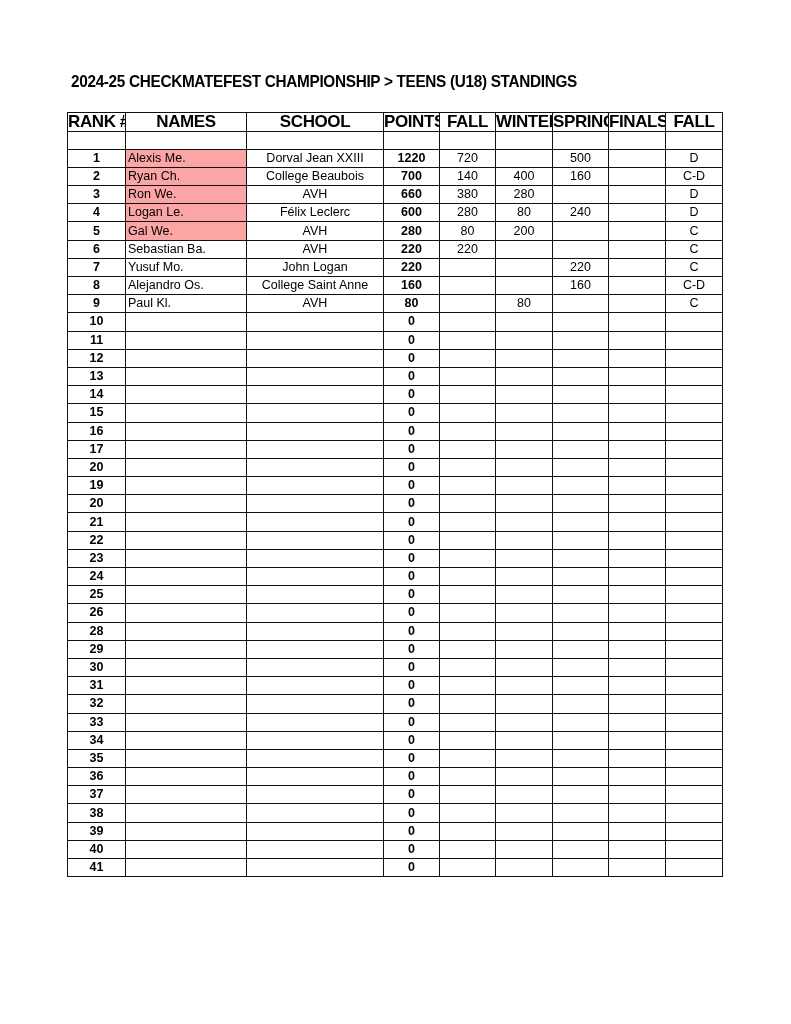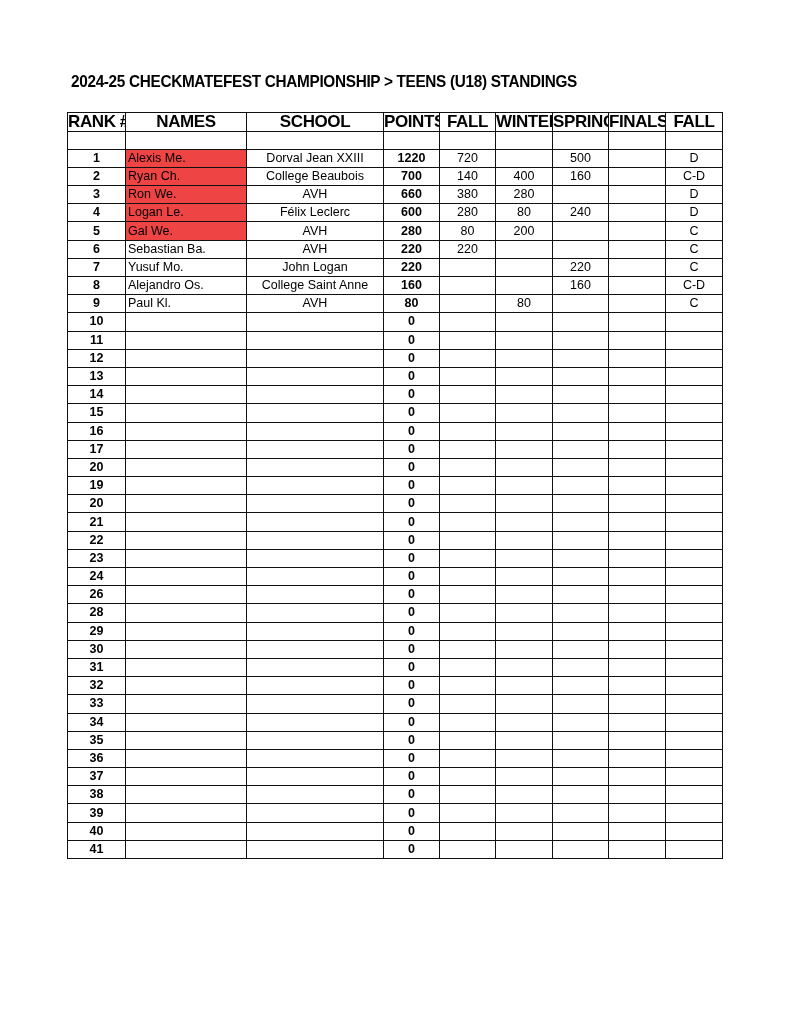--- a/index.html
+++ b/index.html
@@ -53,21 +53,21 @@
     }
     table.standings td.rank,
     table.standings td.points {
       font-weight: bold;
     }
     table.standings td.name {
       text-align: left;
       padding-left: 2px;
     }
     table.standings td.name.hl {
-      background: #ef4444;
+      background: #fca5a5;
     }
     col.c-rank   { width: 58px; }
     col.c-name   { width: 121px; }
     col.c-school { width: 137px; }
     col.c-points { width: 56px; }
     col.c-fall   { width: 56px; }
     col.c-winter { width: 57px; }
     col.c-spring { width: 56px; }
     col.c-finals { width: 57px; }
     col.c-level  { width: 57px; }
@@ -372,20 +372,31 @@
         <td class="name"></td>
         <td class="school"></td>
         <td class="points">0</td>
         <td class="fall"></td>
         <td class="winter"></td>
         <td class="spring"></td>
         <td class="finals"></td>
         <td class="level"></td>
       </tr>
       <tr>
+        <td class="rank">25</td>
+        <td class="name"></td>
+        <td class="school"></td>
+        <td class="points">0</td>
+        <td class="fall"></td>
+        <td class="winter"></td>
+        <td class="spring"></td>
+        <td class="finals"></td>
+        <td class="level"></td>
+      </tr>
+      <tr>
         <td class="rank">26</td>
         <td class="name"></td>
         <td class="school"></td>
         <td class="points">0</td>
         <td class="fall"></td>
         <td class="winter"></td>
         <td class="spring"></td>
         <td class="finals"></td>
         <td class="level"></td>
       </tr>

